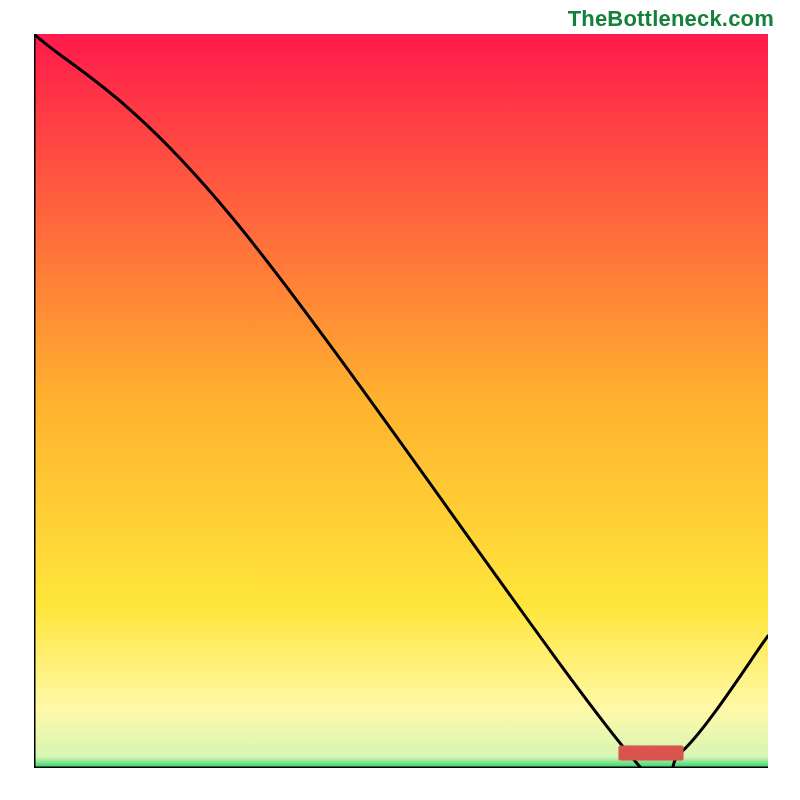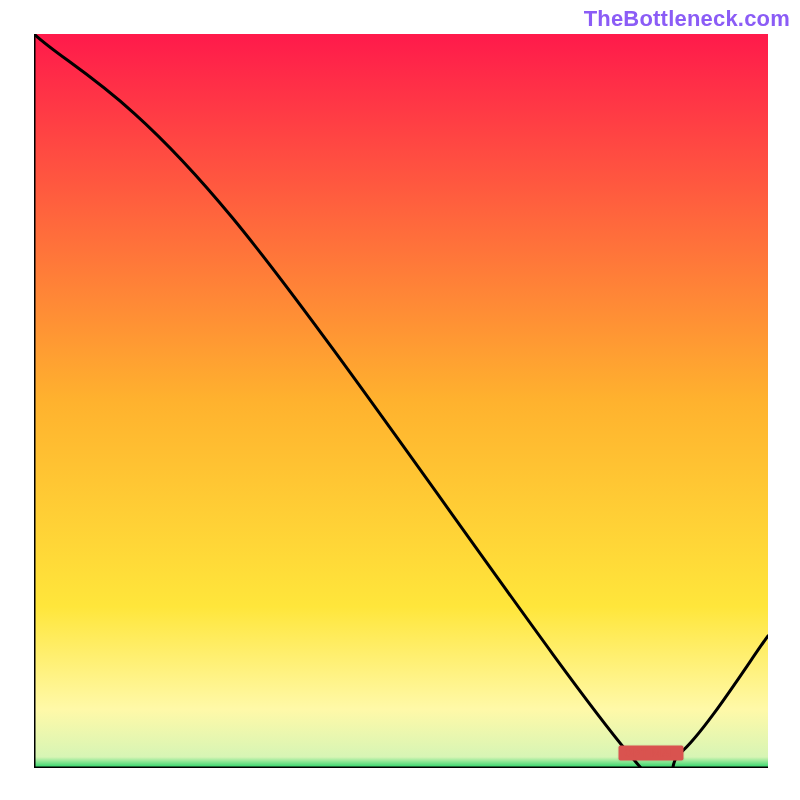--- a/index.html
+++ b/index.html
@@ -11,24 +11,24 @@
     font-family: Arial, Helvetica, sans-serif;
   }
   .container {
     position: relative;
     width: 800px;
     height: 800px;
   }
   .watermark {
     position: absolute;
     top: 6px;
-    right: 10px;
+    right: 26px;
     font-size: 22px;
     font-weight: 600;
-    color: #8b5cf6;
+    color: #15803d;
     letter-spacing: 0.2px;
     user-select: none;
   }
   .plot-area {
     position: absolute;
     left: 34px;
     top: 34px;
     width: 734px;
     height: 734px;
   }

